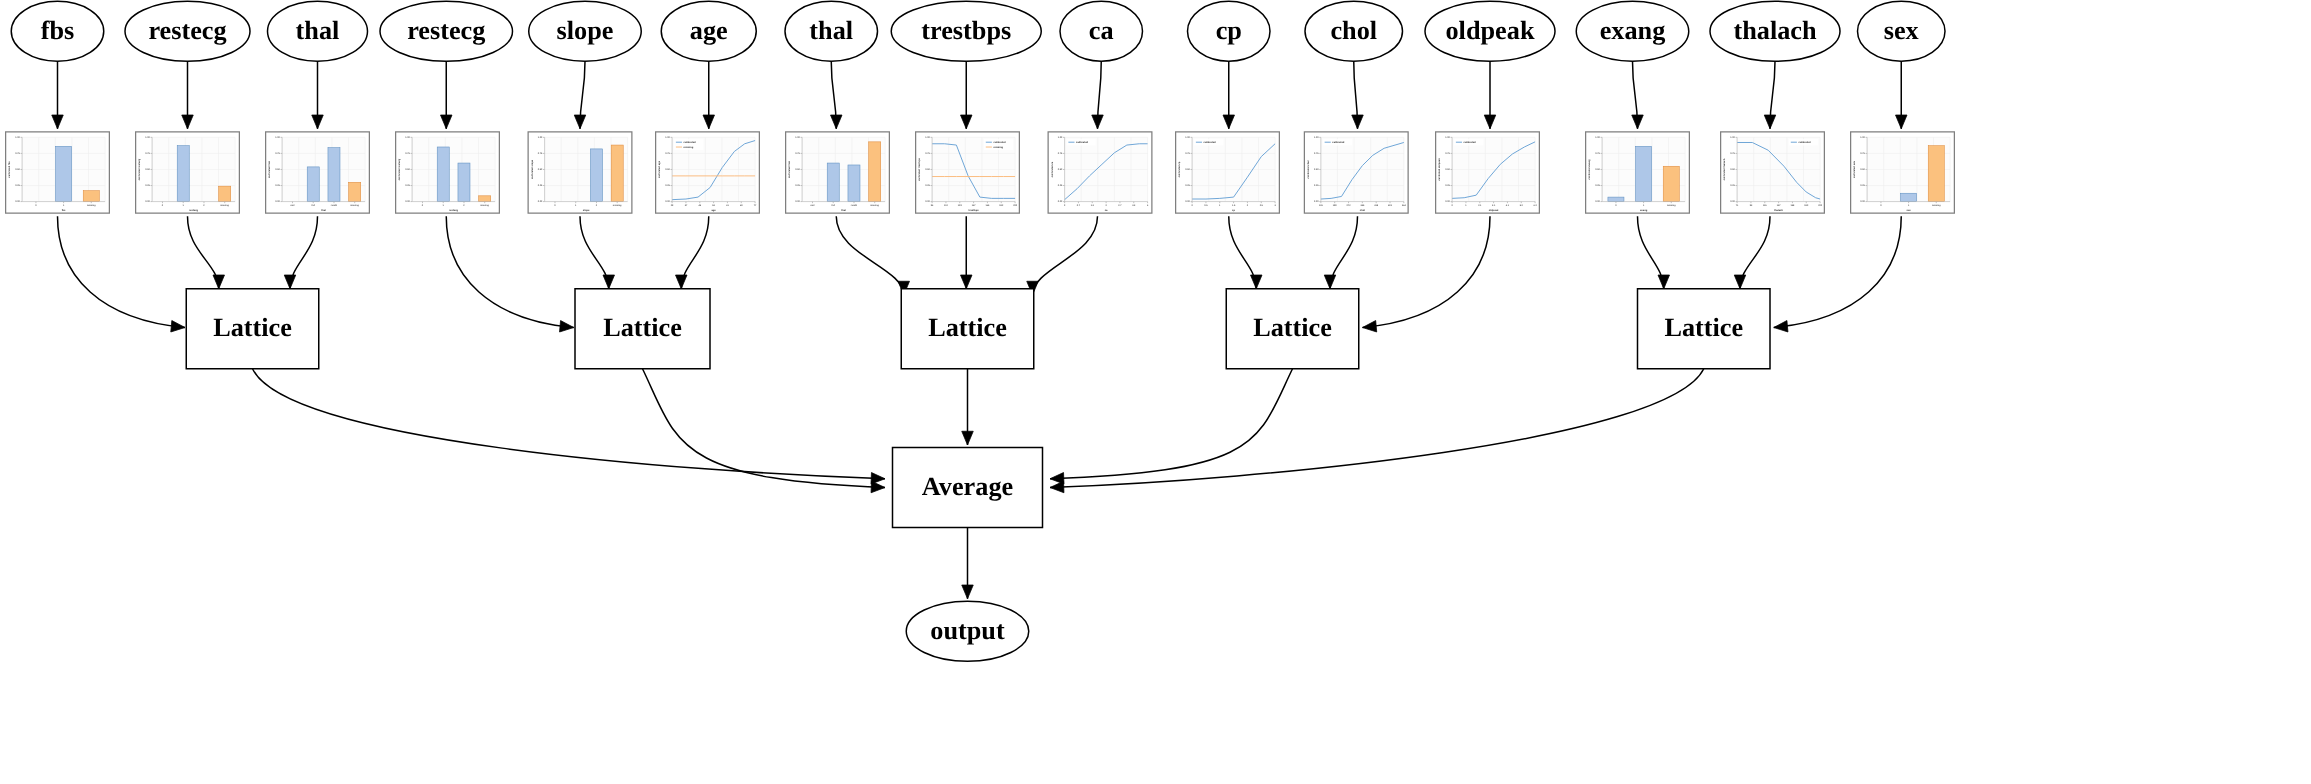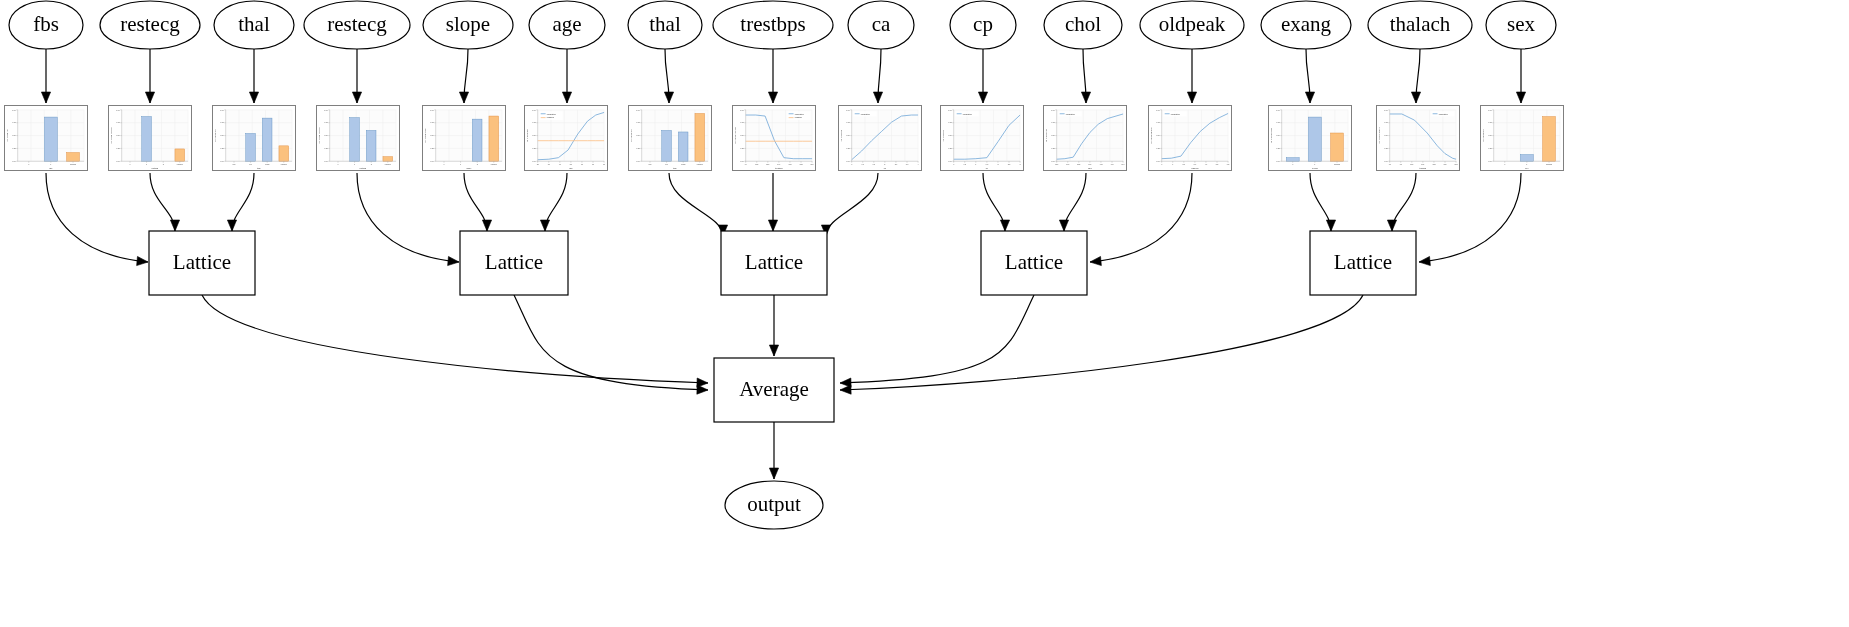--- a/index.html
+++ b/index.html
@@ -1,17 +1,17 @@
 <!DOCTYPE html>
 <html><head>
 <meta charset="utf-8">
 <style>
   html,body{margin:0;padding:0;background:#ffffff;}
   body{width:1849px;height:627px;font-family:"Liberation Serif",serif;overflow:hidden;}
-  #stage{position:relative;width:1849px;height:627px;}
+  #stage{position:relative;width:1849px;height:627px;font-weight:bold;}
   svg.layer{position:absolute;left:0;top:0;width:1849px;height:627px;overflow:visible;}
   .node-ellipse{fill:#ffffff;stroke:#000000;stroke-width:1.2;}
   .node-box{fill:#ffffff;stroke:#000000;stroke-width:1.2;}
   .node-label{font-family:"Liberation Serif",serif;fill:#000000;text-anchor:middle;dominant-baseline:middle;}
   .edge{fill:none;stroke:#000000;stroke-width:1.2;}
   .arrowhead{fill:#000000;stroke:#000000;stroke-width:0.6;}
 
   .thumb{position:absolute;background:#ffffff;border:1px solid #7f7f7f;box-sizing:border-box;}
   .thumb svg{display:block;width:100%;height:100%;}
   .plot-bg{fill:#fcfcfc;}

